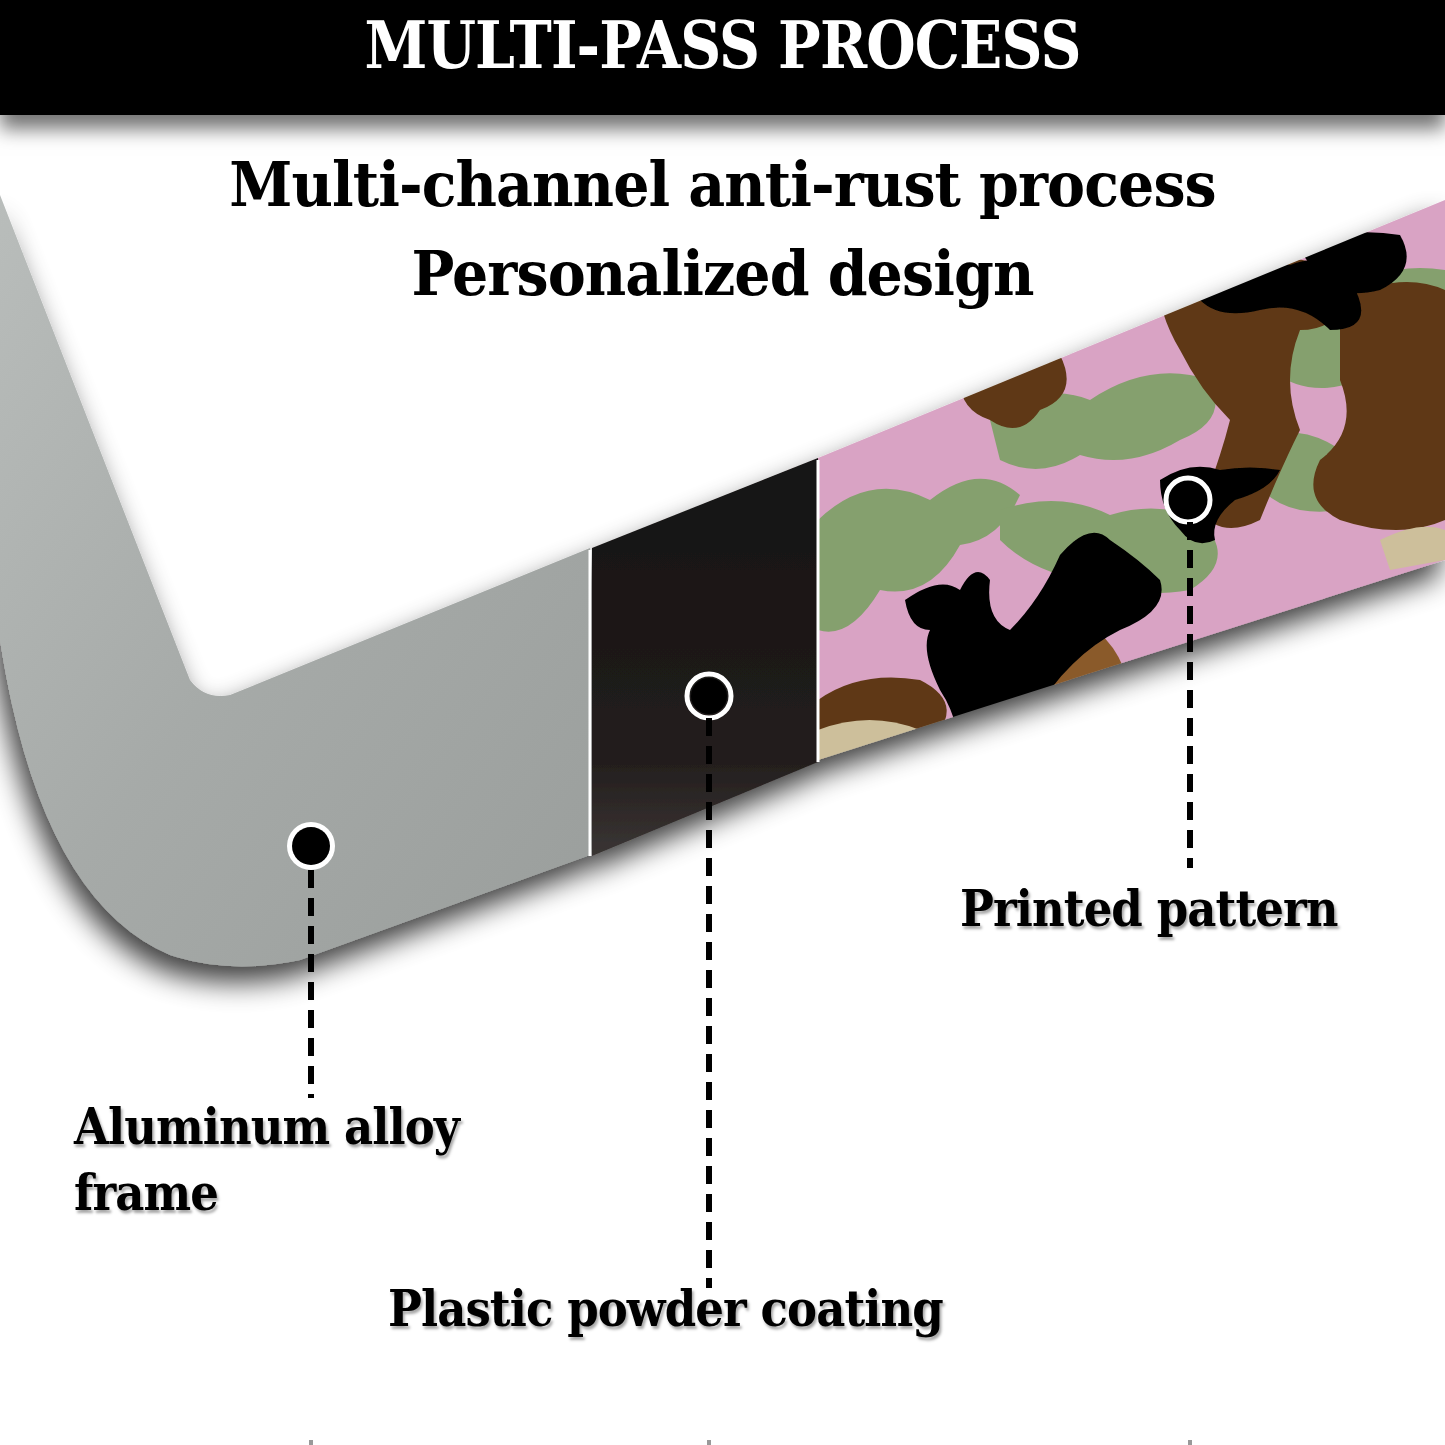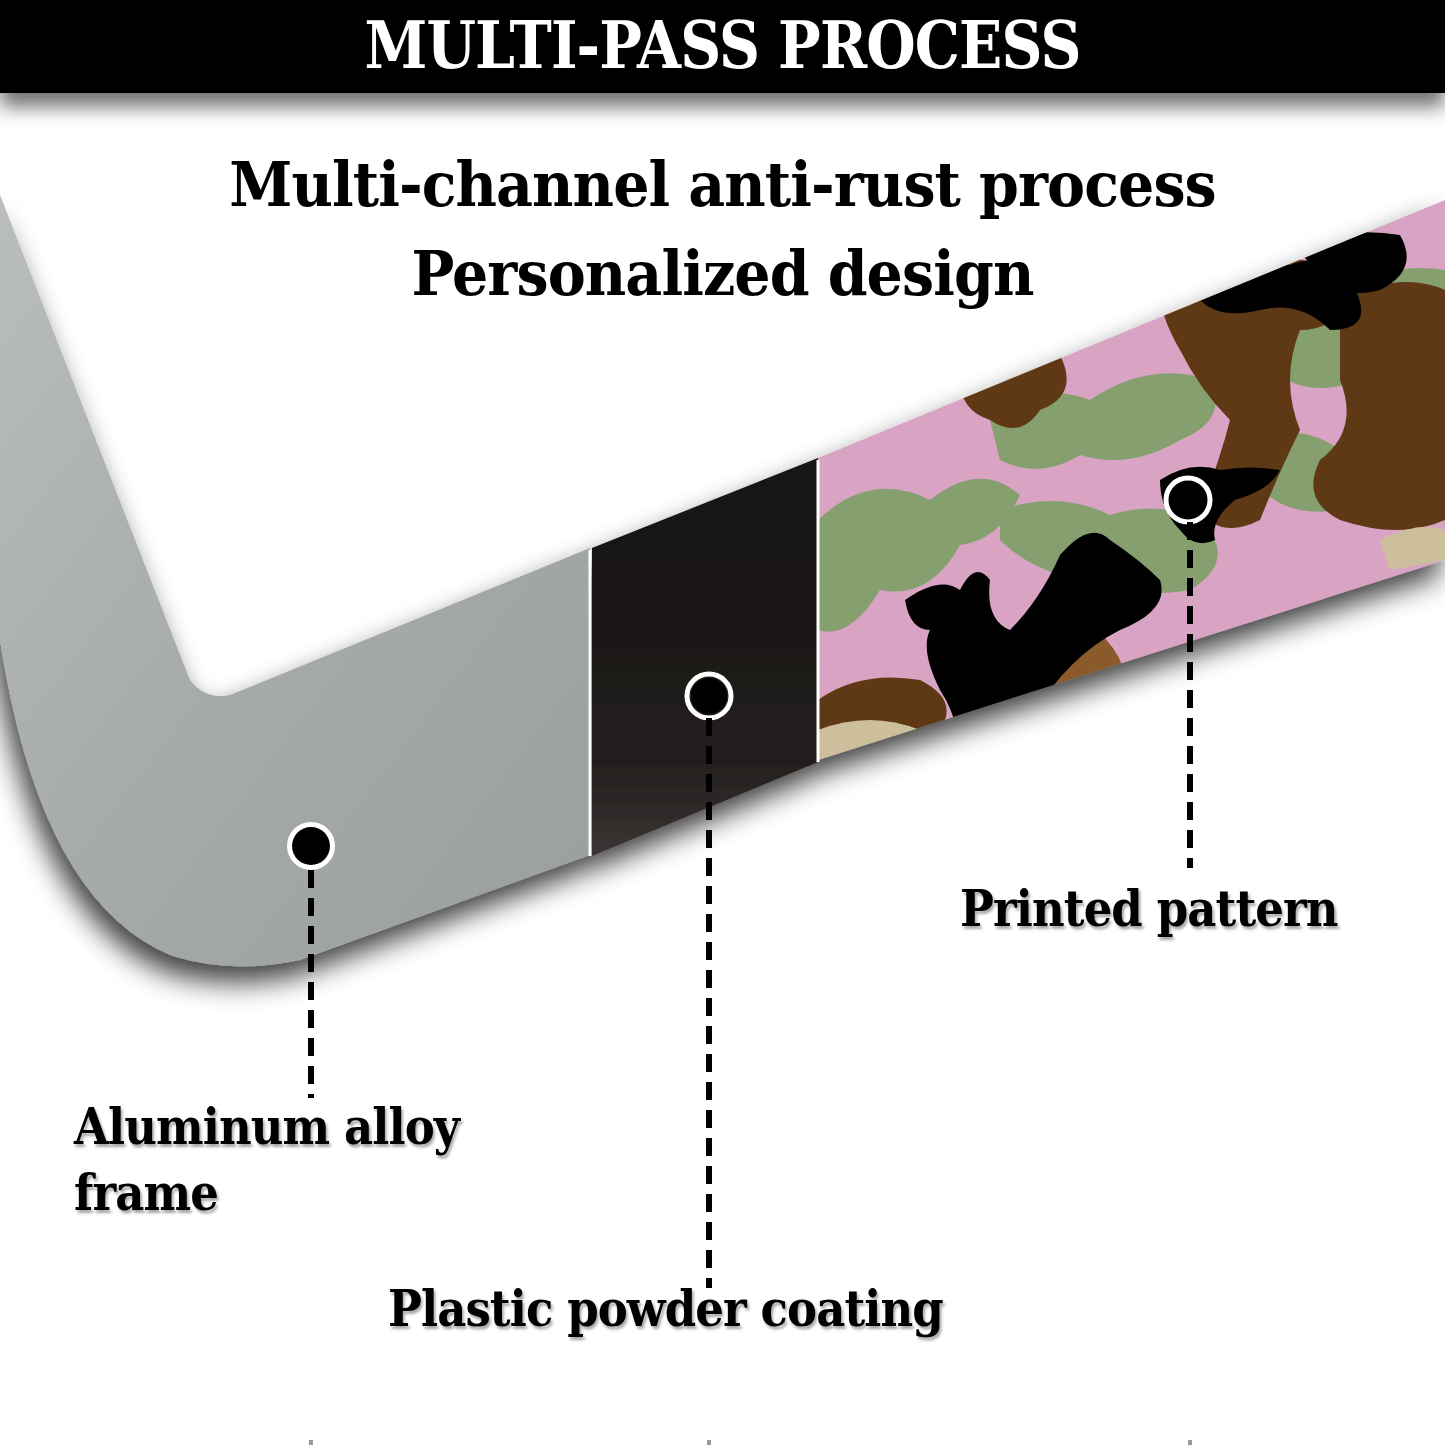--- a/index.html
+++ b/index.html
@@ -1,17 +1,17 @@
 <!DOCTYPE html>
 <html><head>
 <meta charset="utf-8">
 <style>
   html, body { margin: 0; padding: 0; background: #ffffff; }
   body { width: 1445px; height: 1445px; position: relative; overflow: hidden; font-family: "DejaVu Serif", "Liberation Serif", serif; }
-  .banner { position: absolute; left: 0; top: 0; width: 1445px; height: 93px; background: #000; box-shadow: 0 14px 18px rgba(0,0,0,0.55); z-index: 5; }
+  .banner { position: absolute; left: 0; top: 0; width: 1445px; height: 115px; background: #000; box-shadow: 0 14px 18px rgba(0,0,0,0.55); z-index: 5; }
   .banner-title { position: absolute; left: 0; right: 0; top: 6px; text-align: center; color: #fff; font-family: "DejaVu Serif", serif; font-weight: bold; font-size: 66px; letter-spacing: -1px; transform: scaleX(0.86); }
   .headline { position: absolute; left: 0; right: 0; text-align: center; color: #000; font-family: "DejaVu Serif", serif; font-weight: bold; font-size: 62px; letter-spacing: -1px; z-index: 4; transform: scaleX(0.92); }
   .headline.l1 { top: 148px; }
   .headline.l2 { top: 237px; }
   .art { position: absolute; left: 0; top: 0; width: 1445px; height: 1445px; z-index: 2; }
   .label { position: absolute; color: #000; font-family: "DejaVu Serif", serif; font-weight: bold; font-size: 50px; letter-spacing: -1px; text-shadow: 2px 3px 3px rgba(0,0,0,0.35); z-index: 4; line-height: 66px; transform-origin: left top; transform: scaleX(0.9); white-space: nowrap; }
   .label-aluminum { left: 74px; top: 1094px; }
   .label-plastic { left: 388px; top: 1276px; }
   .label-printed { left: 960px; top: 876px; }
 </style>

